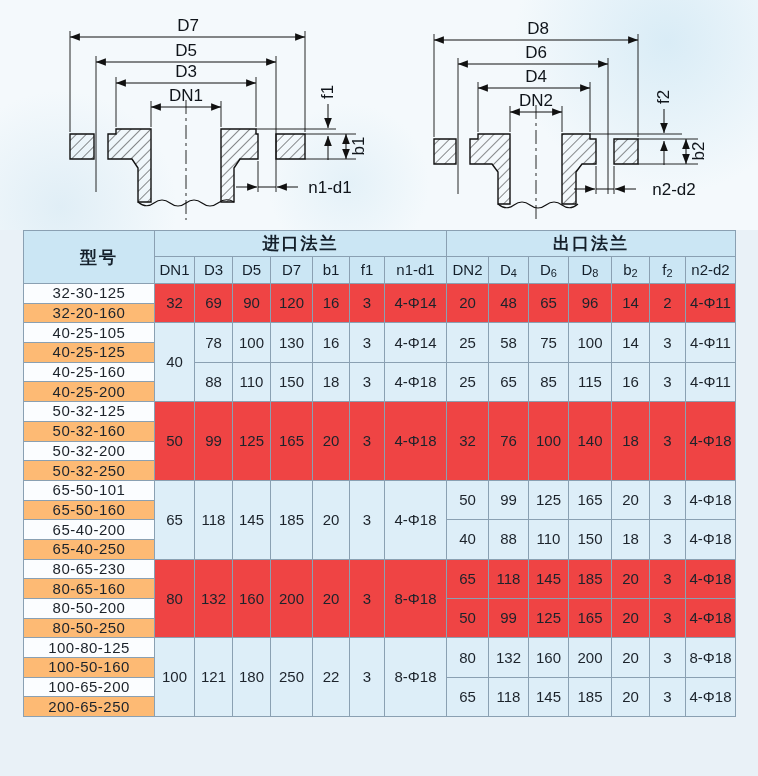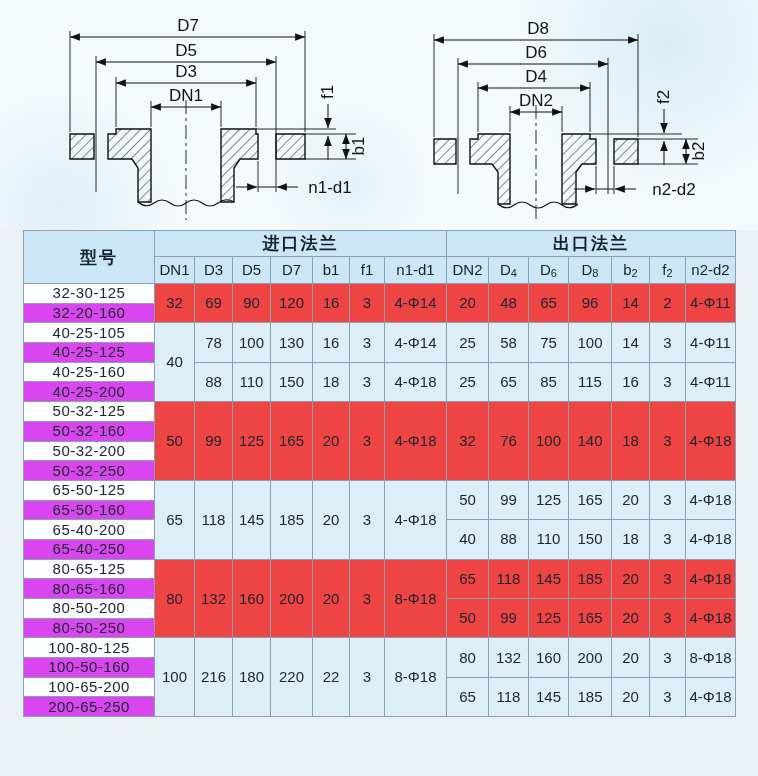--- a/index.html
+++ b/index.html
@@ -28,21 +28,21 @@
     padding:0;white-space:nowrap;overflow:hidden;
   }
   th{background:#cbe6f4;color:#15202b;}
   .h1 th{height:25px;font-size:17px;font-weight:bold;letter-spacing:2px;}
   .h2 th{height:26px;font-size:15px;font-weight:normal;letter-spacing:0;}
   .mh{font-size:17px !important;font-weight:bold !important;letter-spacing:3px;padding-left:20px;}
   sub{font-size:11px;vertical-align:-2px;}
   td{height:18.7px;font-size:15px;line-height:18px;}
   .m{letter-spacing:0.5px;}
   .rw{background:#fbfdff;}
-  .rb{background:#d946ef;}
+  .rb{background:#fdba74;}
   .gw{background:#ef4444;}
   .gb{background:#ddeef8;}
   svg line, svg path, svg polygon{vector-effect:none;}
 </style>
 </head>
 <body>
 
 <div class="diagrams">
 
   <svg class="dsvg left" width="364" height="224" viewBox="0 0 364 224">
@@ -279,21 +279,21 @@
           <td class="m rb">50-32-160</td>
         </tr>
     <tr>
           <td class="m rw">50-32-200</td>
         </tr>
     <tr>
           <td class="m rb">50-32-250</td>
         </tr>
 
     <tr>
-      <td class="m rw">65-50-125</td>
+      <td class="m rw">65-50-101</td>
       <td class="v gb" rowspan="4">65</td>
       <td class="v gb" rowspan="4">118</td>
       <td class="v gb" rowspan="4">145</td>
       <td class="v gb" rowspan="4">185</td>
       <td class="v gb" rowspan="4">20</td>
       <td class="v gb" rowspan="4">3</td>
       <td class="v gb" rowspan="4">4-Φ18</td>
       <td class="v gb" rowspan="2">50</td>
       <td class="v gb" rowspan="2">99</td>
       <td class="v gb" rowspan="2">125</td>
@@ -313,21 +313,21 @@
       <td class="v gb" rowspan="2">150</td>
       <td class="v gb" rowspan="2">18</td>
       <td class="v gb" rowspan="2">3</td>
       <td class="v gb" rowspan="2">4-Φ18</td>
     </tr>
     <tr>
           <td class="m rb">65-40-250</td>
         </tr>
 
     <tr>
-      <td class="m rw">80-65-125</td>
+      <td class="m rw">80-65-230</td>
       <td class="v gw" rowspan="4">80</td>
       <td class="v gw" rowspan="4">132</td>
       <td class="v gw" rowspan="4">160</td>
       <td class="v gw" rowspan="4">200</td>
       <td class="v gw" rowspan="4">20</td>
       <td class="v gw" rowspan="4">3</td>
       <td class="v gw" rowspan="4">8-Φ18</td>
       <td class="v gw" rowspan="2">65</td>
       <td class="v gw" rowspan="2">118</td>
       <td class="v gw" rowspan="2">145</td>
@@ -349,23 +349,23 @@
       <td class="v gw" rowspan="2">3</td>
       <td class="v gw" rowspan="2">4-Φ18</td>
     </tr>
     <tr>
           <td class="m rb">80-50-250</td>
         </tr>
 
     <tr>
       <td class="m rw">100-80-125</td>
       <td class="v gb" rowspan="4">100</td>
-      <td class="v gb" rowspan="4">216</td>
+      <td class="v gb" rowspan="4">121</td>
       <td class="v gb" rowspan="4">180</td>
-      <td class="v gb" rowspan="4">220</td>
+      <td class="v gb" rowspan="4">250</td>
       <td class="v gb" rowspan="4">22</td>
       <td class="v gb" rowspan="4">3</td>
       <td class="v gb" rowspan="4">8-Φ18</td>
       <td class="v gb" rowspan="2">80</td>
       <td class="v gb" rowspan="2">132</td>
       <td class="v gb" rowspan="2">160</td>
       <td class="v gb" rowspan="2">200</td>
       <td class="v gb" rowspan="2">20</td>
       <td class="v gb" rowspan="2">3</td>
       <td class="v gb" rowspan="2">8-Φ18</td>

